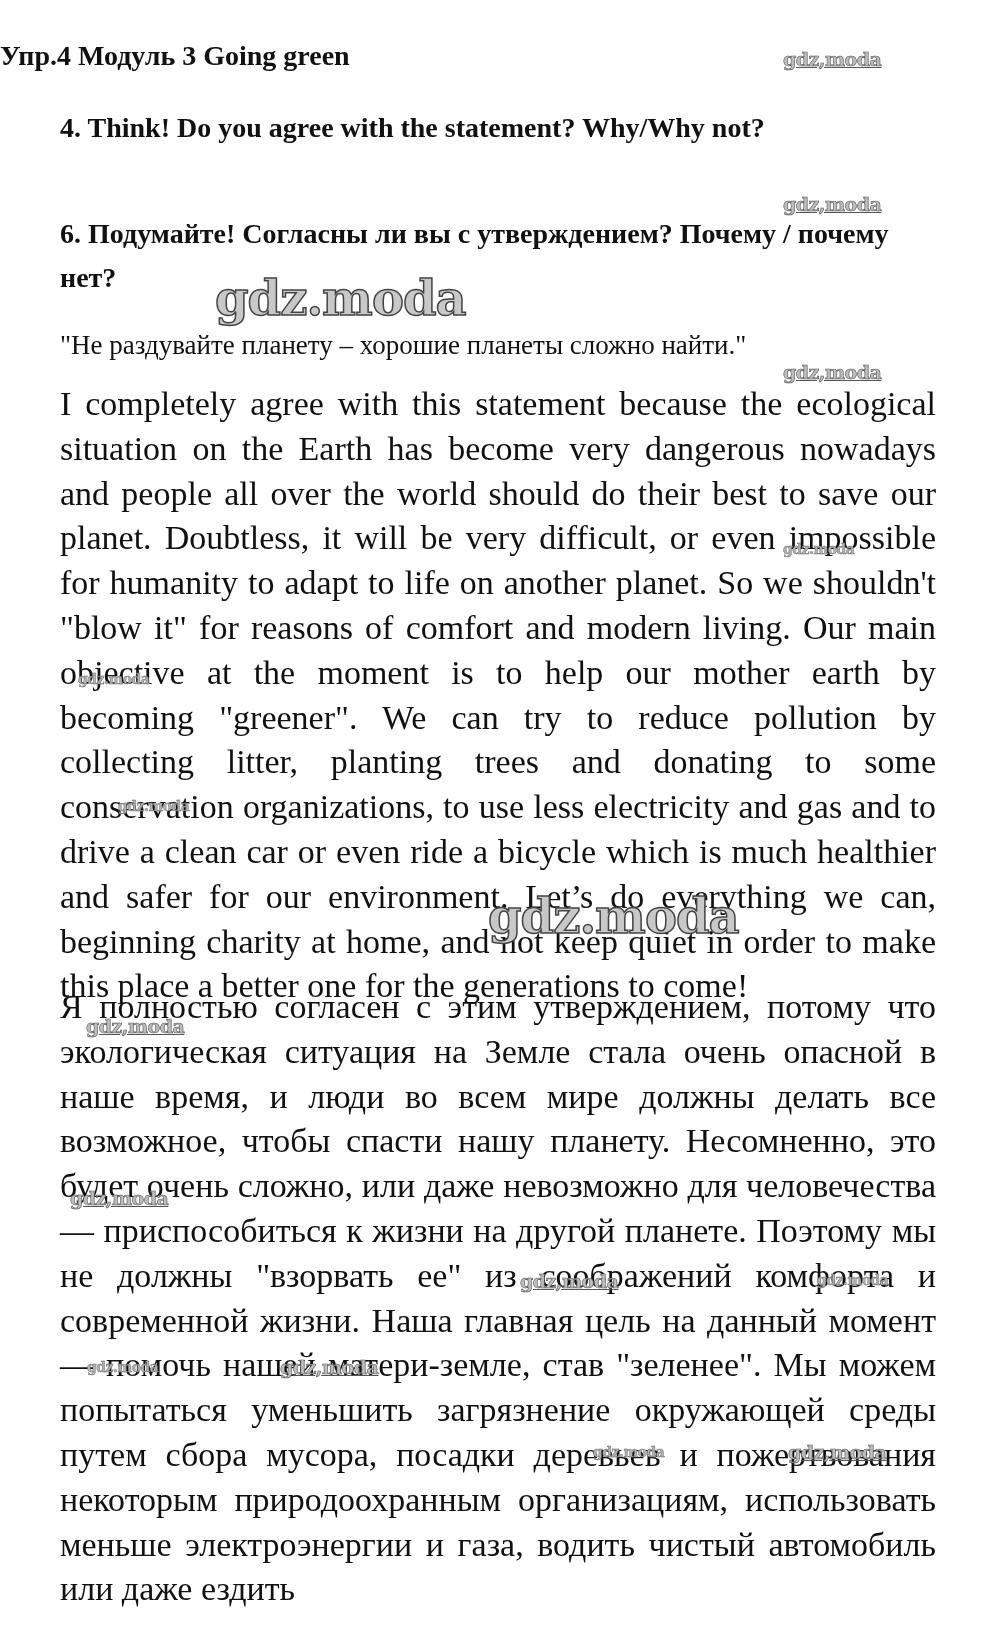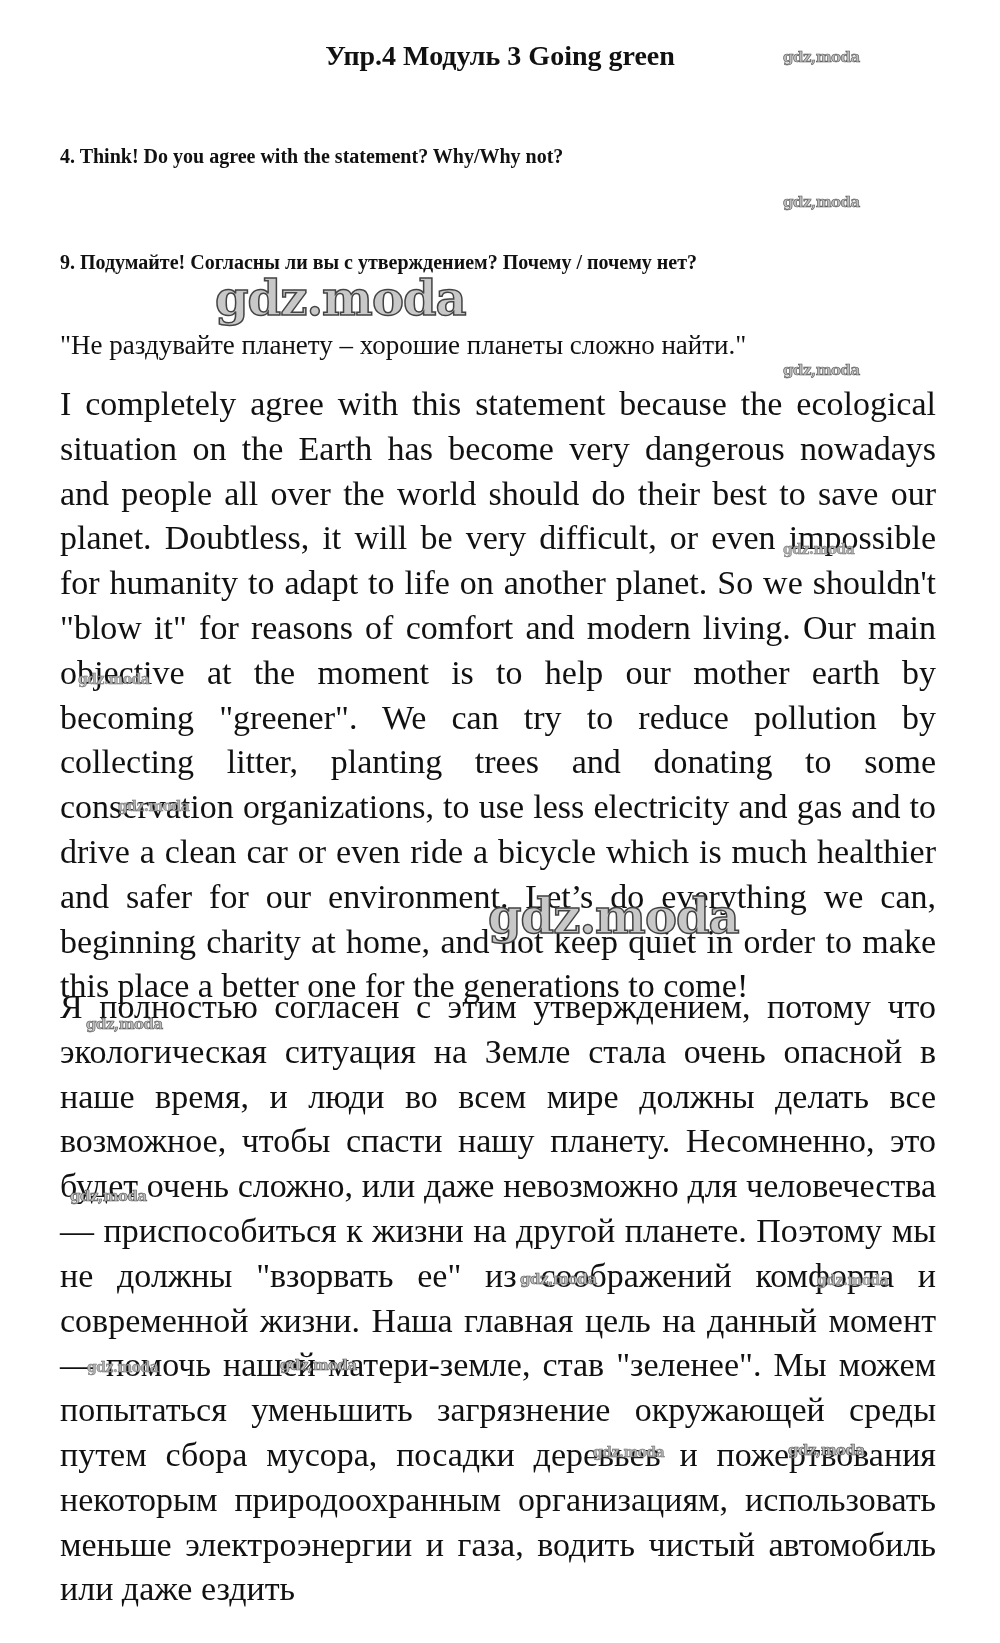--- a/index.html
+++ b/index.html
@@ -1,41 +1,41 @@
 <!DOCTYPE html>
 <html><head>
 <meta charset="utf-8">
 <style>
   html, body { margin: 0; padding: 0; background: #ffffff; }
   body { width: 1000px; height: 1643px; position: relative; overflow: hidden;
          font-family: "Liberation Serif", "DejaVu Serif", serif; color: #111; }
-  .title { position: absolute; top: 40px; left: 0; width: 1000px; text-align: center;
+  .title { position: absolute; top: 40px; left: 0; width: 1000px; 
            font-weight: bold; font-size: 28px; }
-  .h { position: absolute; left: 60px; width: 880px; font-weight: bold; font-size: 20px; line-height: 44px; margin-top: 28px; }
+  .h { position: absolute; left: 60px; width: 880px; font-weight: bold; font-size: 28px; line-height: 44px; }
   .quote { position: absolute; left: 60px; top: 330px; font-size: 27px; }
   .para { position: absolute; left: 60px; width: 876px; font-size: 34px; line-height: 44.8px;
           text-align: justify; text-align-last: left; }
   .wm-s { position: absolute; font-family: "DejaVu Serif", serif; font-weight: bold; color: #8a8a8a;
-          font-size: 15px; letter-spacing: -0.5px; -webkit-text-stroke: 0.6px #555; color: #bdbdbd; }
+          font-size: 19px; letter-spacing: -0.5px; -webkit-text-stroke: 0.6px #555; color: #bdbdbd; text-decoration: underline; }
   .wm-xs { position: absolute; font-family: "DejaVu Serif", serif; font-weight: bold;
            font-size: 14px; color: #b0b0b0; -webkit-text-stroke: 0.4px #666; letter-spacing: -0.5px; }
   .wm-l { position: absolute; font-family: "DejaVu Serif", serif; font-weight: bold;
           font-size: 48px; color: #c8c8c8; -webkit-text-stroke: 1.5px #444; letter-spacing: -1px;
           background: repeating-linear-gradient(0deg, transparent 0 3px, rgba(0,0,0,0.0) 3px 4px); }
 </style>
 </head>
 <body>
 
 <div class="title">Упр.4 Модуль 3 Going green</div>
 <div class="wm-s" style="top:48px;left:783px;">gdz,moda</div>
 
 <div class="h" style="top:106px;">4. Think! Do you agree with the statement? Why/Why not?</div>
 
 <div class="wm-s" style="top:193px;left:783px;">gdz,moda</div>
-<div class="h" style="top:212px;">9. Подумайте! Согласны ли вы с утверждением? Почему / почему нет?</div>
+<div class="h" style="top:212px;">6. Подумайте! Согласны ли вы с утверждением? Почему / почему нет?</div>
 
 <div class="wm-l" style="top:270px;left:215px;">gdz.moda</div>
 <div class="quote">"Не раздувайте планету – хорошие планеты сложно найти."</div>
 
 <div class="wm-s" style="top:361px;left:783px;">gdz,moda</div>
 
 <div class="para" style="top:382px;">I completely agree with this statement because the ecological situation on the Earth has become very dangerous nowadays and people all over the world should do their best to save our planet. Doubtless, it will be very difficult, or even impossible for humanity to adapt to life on another planet. So we shouldn't "blow it" for reasons of comfort and modern living. Our main objective at the moment is to help our mother earth by becoming "greener". We can try to reduce pollution by collecting litter, planting trees and donating to some conservation organizations, to use less electricity and gas and to drive a clean car or even ride a bicycle which is much healthier and safer for our environment. Let’s do everything we can, beginning charity at home, and not keep quiet in order to make this place a better one for the generations to come!</div>
 
 <div class="wm-xs" style="top:541px;left:783px;">gdz.moda</div>
 <div class="wm-xs" style="top:671px;left:78px;">gdz.moda</div>

